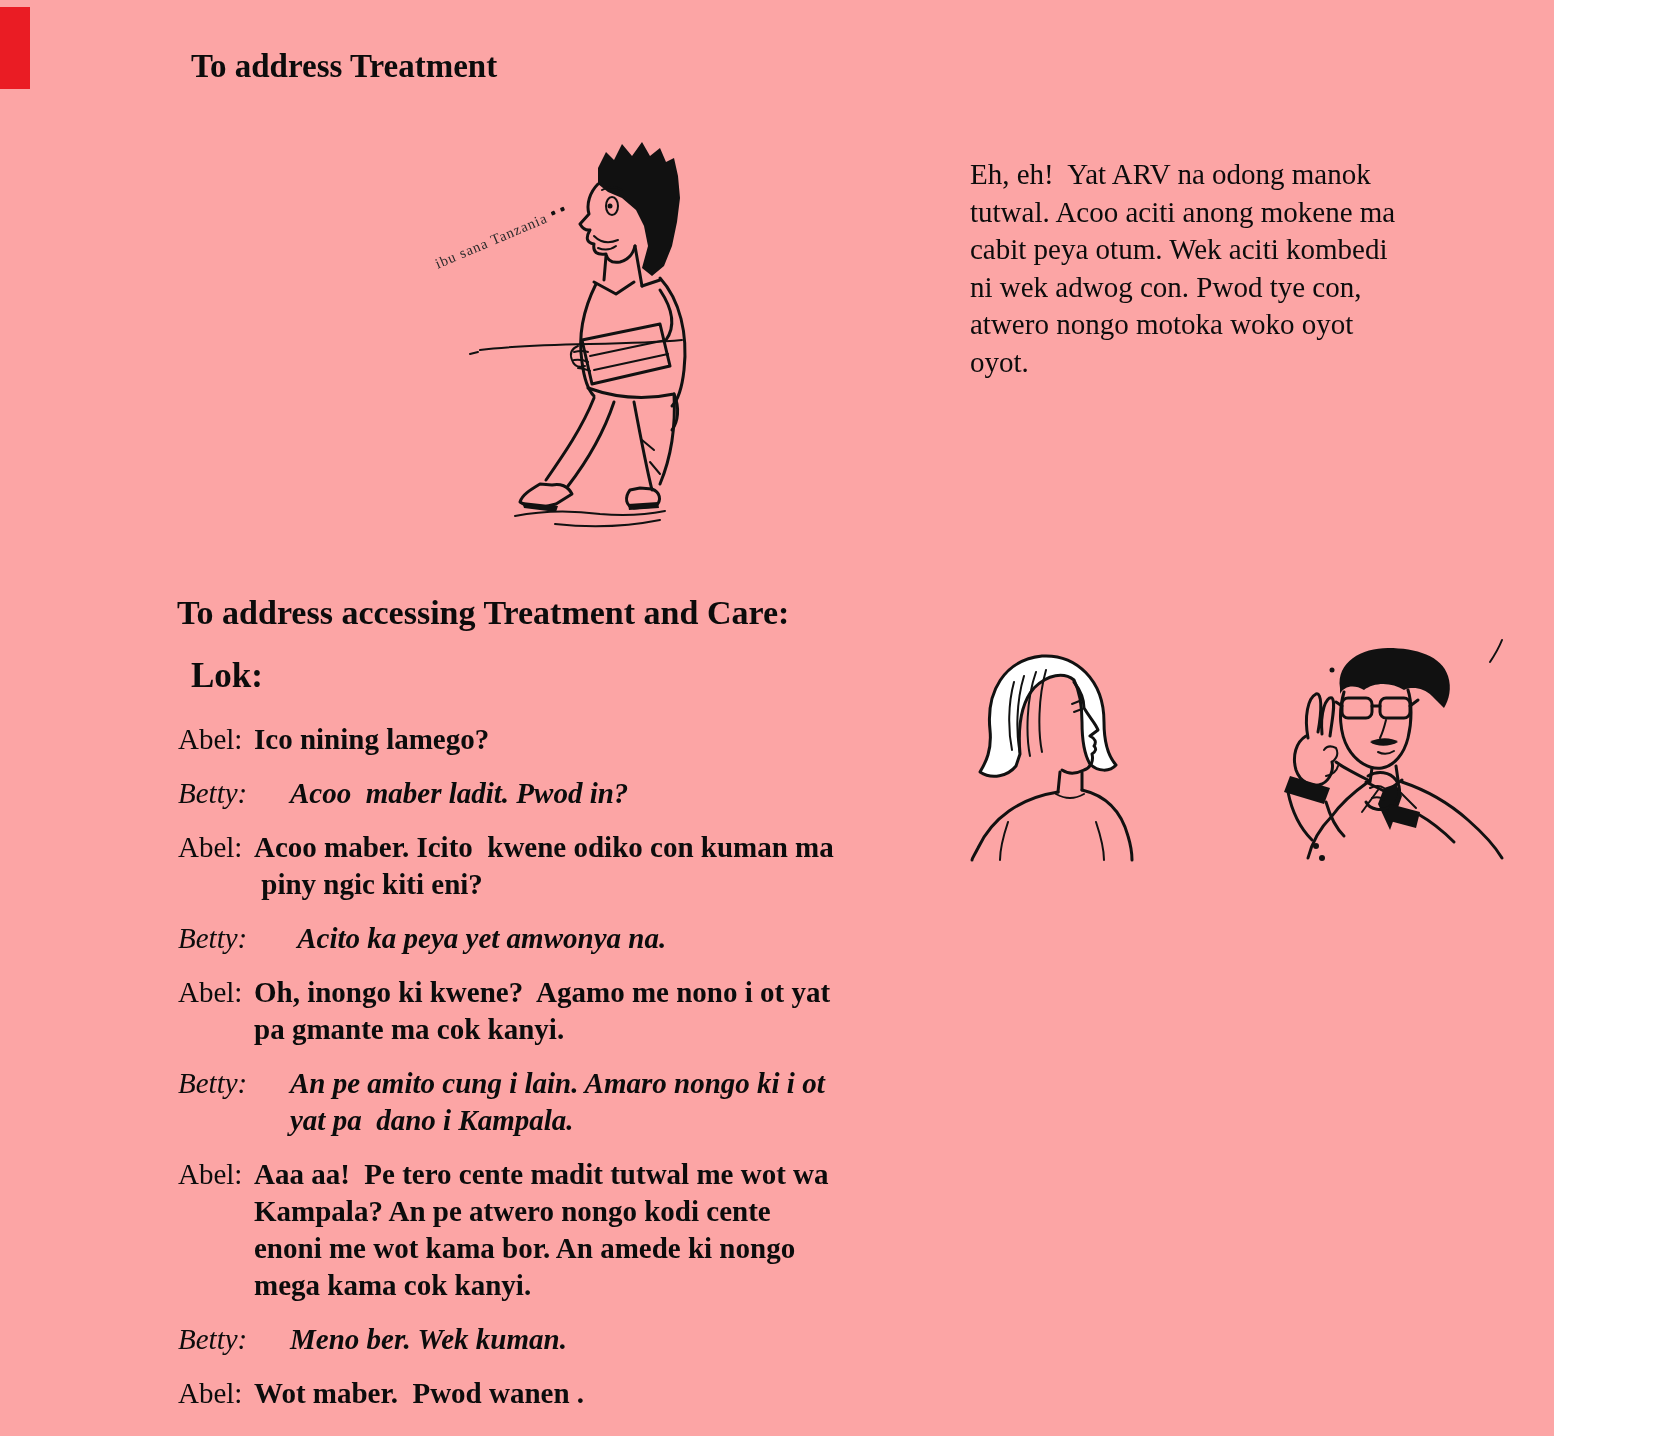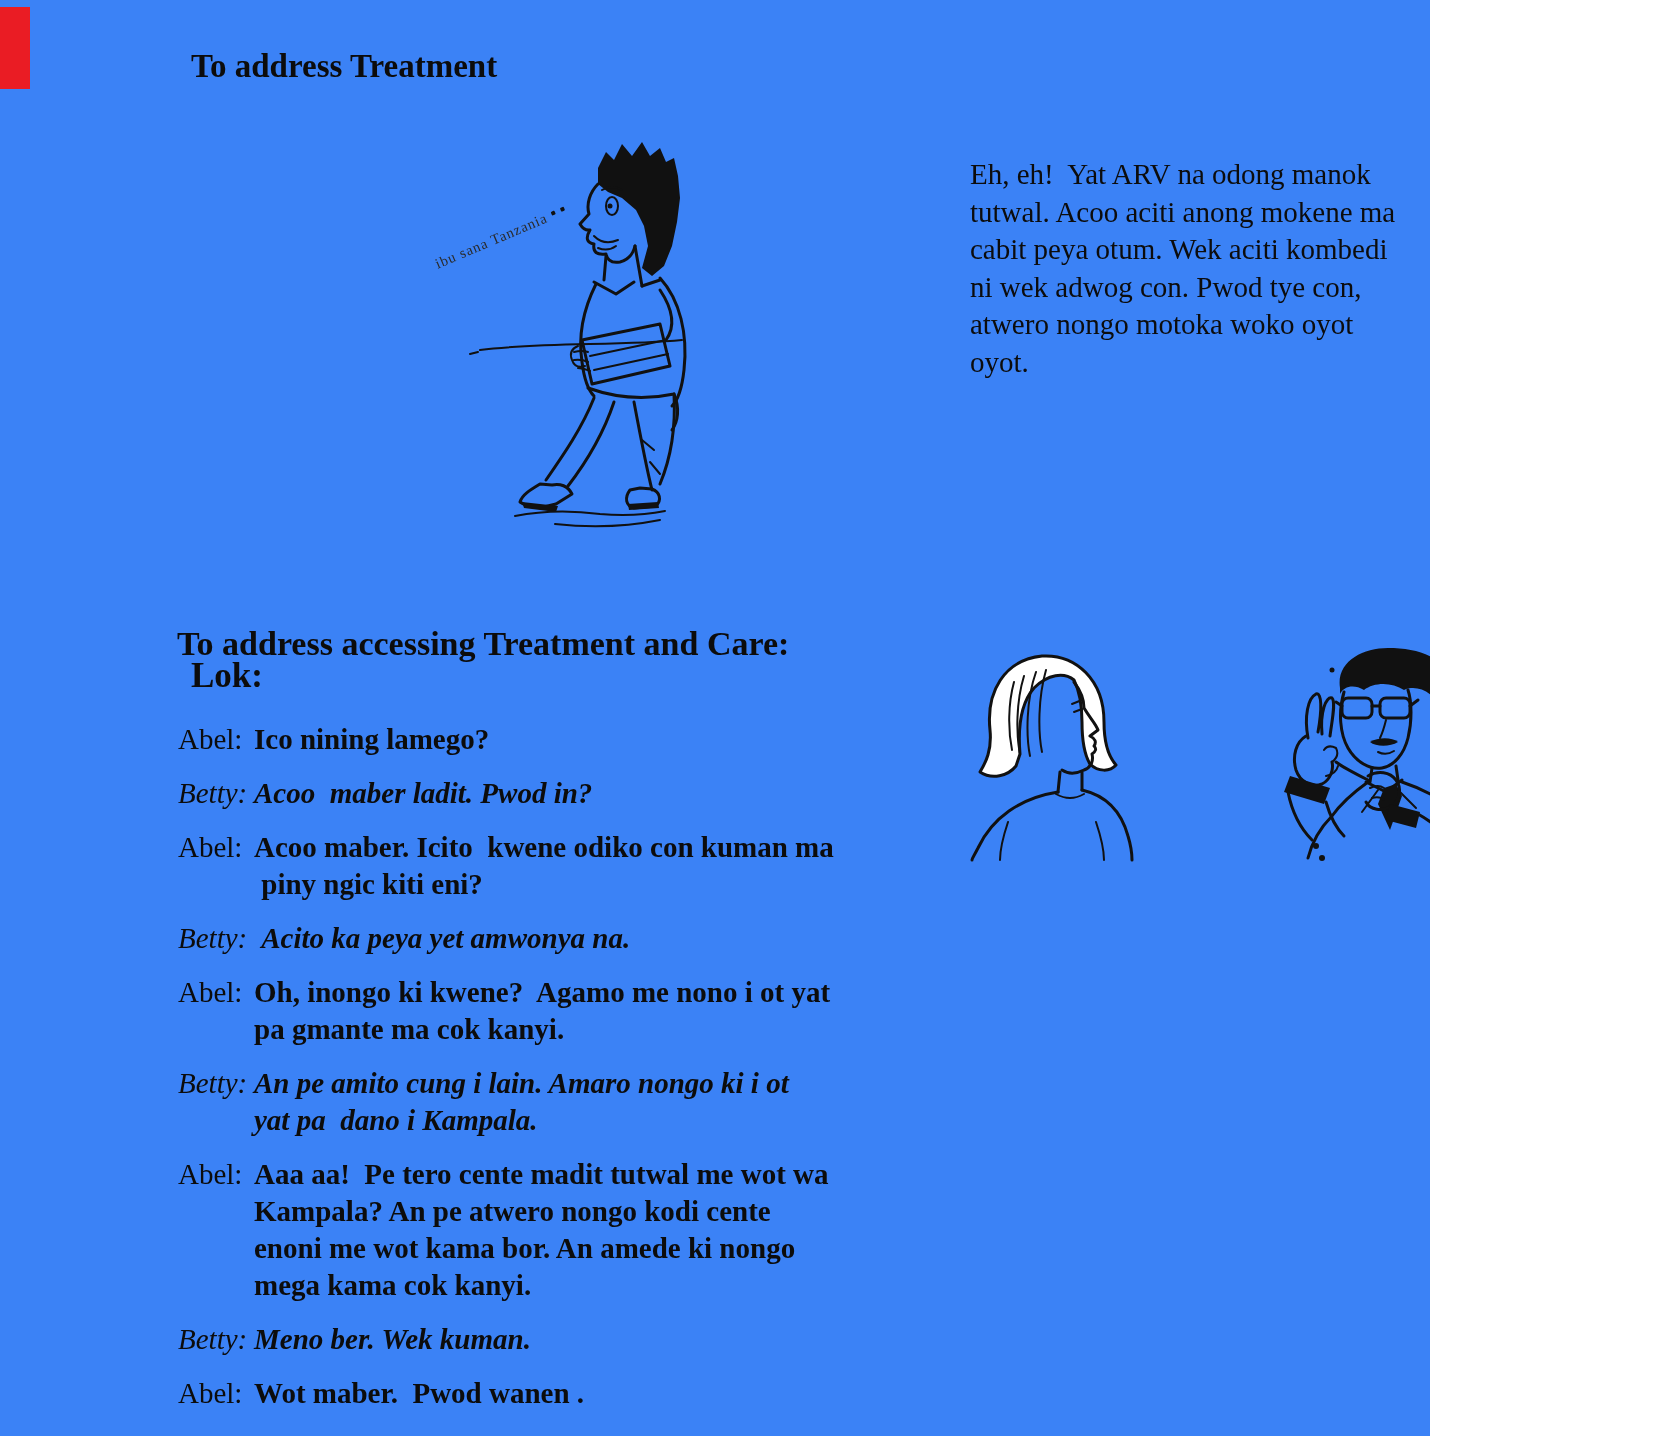--- a/index.html
+++ b/index.html
@@ -1,29 +1,29 @@
 <!DOCTYPE html>
 <html><head>
 <meta charset="utf-8">
 <style>
   html,body{margin:0;padding:0;background:#ffffff;}
-  .page{position:relative;width:1430px;height:1436px;background:#3b82f6;overflow:hidden;
+  .page{position:relative;width:1554px;height:1436px;background:#fca5a5;overflow:hidden;
         font-family:"Liberation Serif","DejaVu Serif",serif;color:#0c0c0c;}
   .redbar{position:absolute;left:0;top:7px;width:30px;height:82px;background:#ea1c24;}
   .h1{position:absolute;left:191px;top:48px;font-size:33px;font-weight:bold;white-space:nowrap;}
-  .h2{position:absolute;left:177px;top:625px;font-size:34px;font-weight:bold;white-space:nowrap;}
+  .h2{position:absolute;left:177px;top:594px;font-size:34px;font-weight:bold;white-space:nowrap;}
   .lok{position:absolute;left:191px;top:656px;font-size:35px;font-weight:bold;}
   .para{position:absolute;left:970px;top:156px;width:480px;font-size:29px;line-height:37.5px;white-space:pre-wrap;}
   .speech{position:absolute;left:436px;top:256px;transform:rotate(-23deg);transform-origin:left center;
           font-size:14.5px;color:#2a2a2a;letter-spacing:1px;white-space:nowrap;}
   .speech .dot{display:inline-block;width:4px;height:4px;background:#111;border-radius:1px;margin-left:6px;vertical-align:4px;}
   .dialogue{position:absolute;left:178px;top:708px;width:790px;}
   .drow{display:grid;grid-template-columns:76px 1fr;margin-bottom:17px;font-size:29px;line-height:37px;margin-top:13px;}
   .dtext{white-space:pre-wrap;font-weight:bold;}
-  .it{font-style:italic;}
+  .it{font-style:italic;gap:36px;}
   svg{position:absolute;overflow:visible;}
   .ln{fill:none;stroke:#111;stroke-width:3;stroke-linecap:round;stroke-linejoin:round;}
   .ln2{fill:none;stroke:#111;stroke-width:2;stroke-linecap:round;stroke-linejoin:round;}
   .fl{fill:#111;stroke:none;}
   .whl{fill:#ffffff;stroke:#111;stroke-width:3;stroke-linejoin:round;}
 </style>
 </head>
 <body>
 
 <div class="page">

